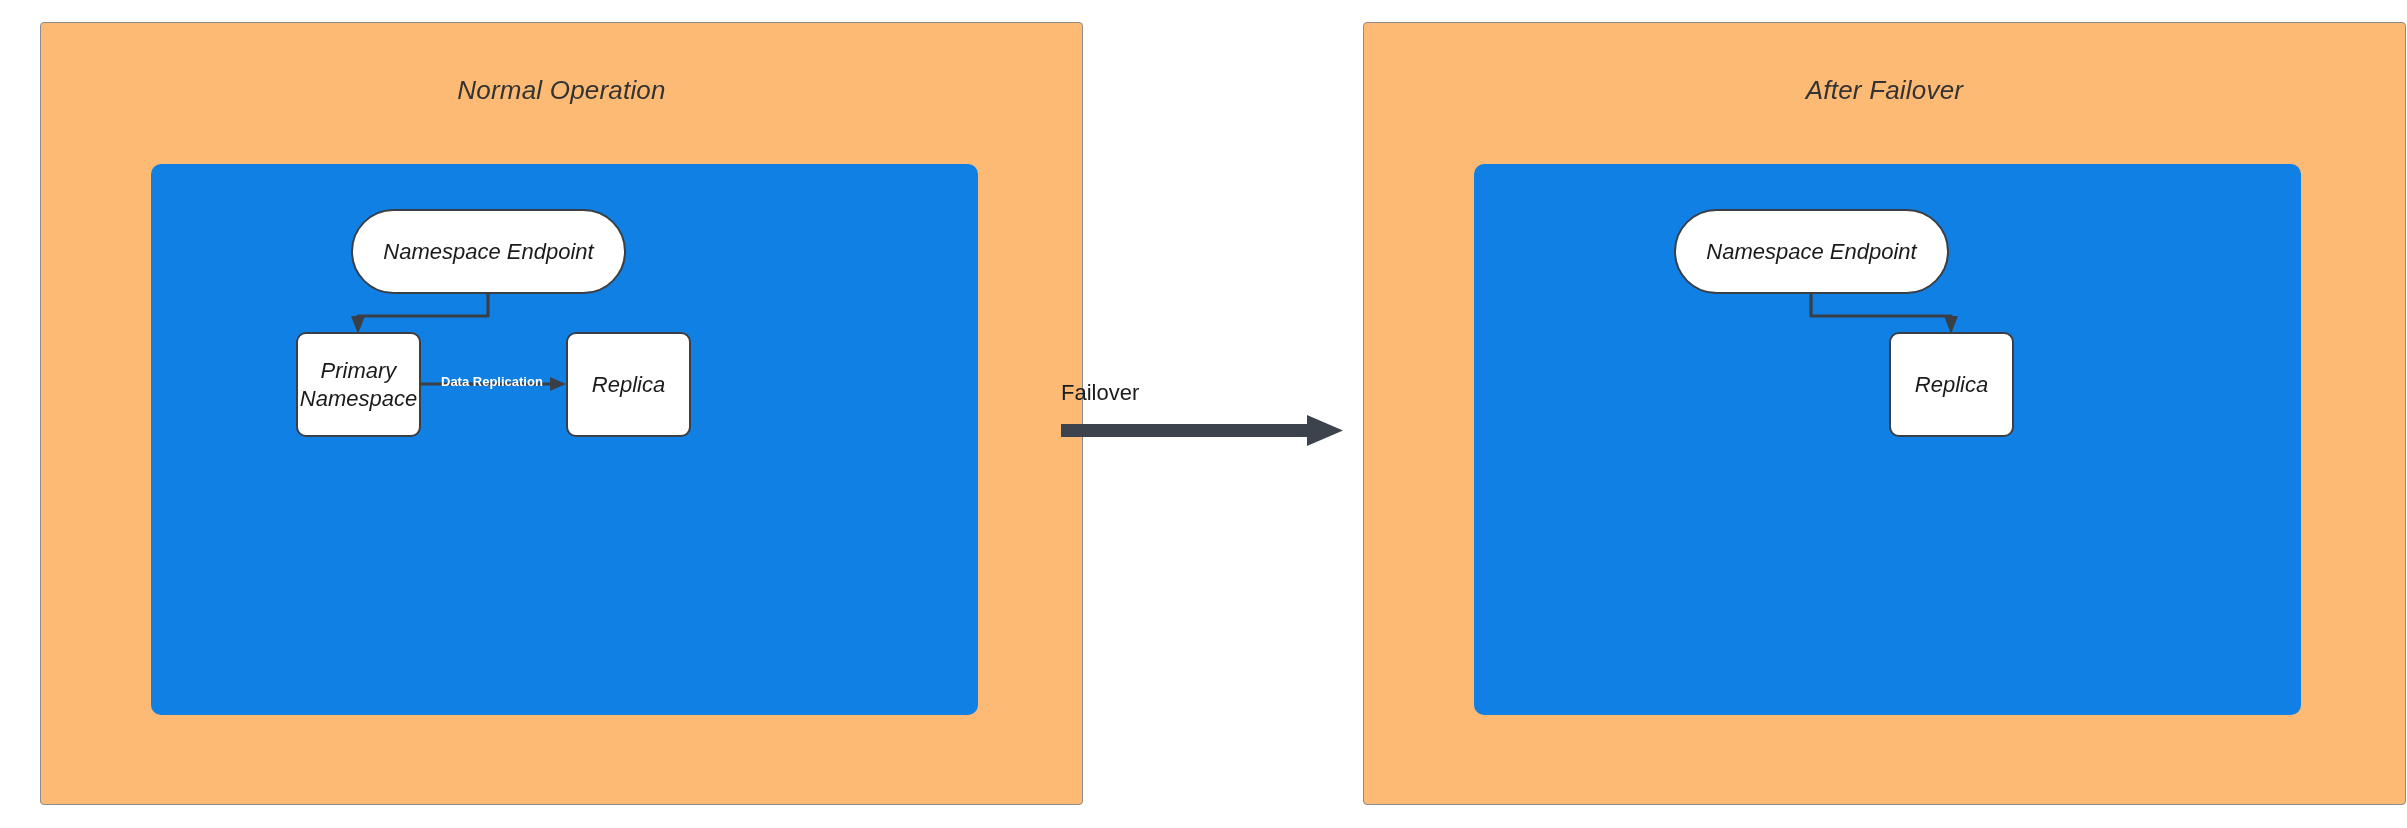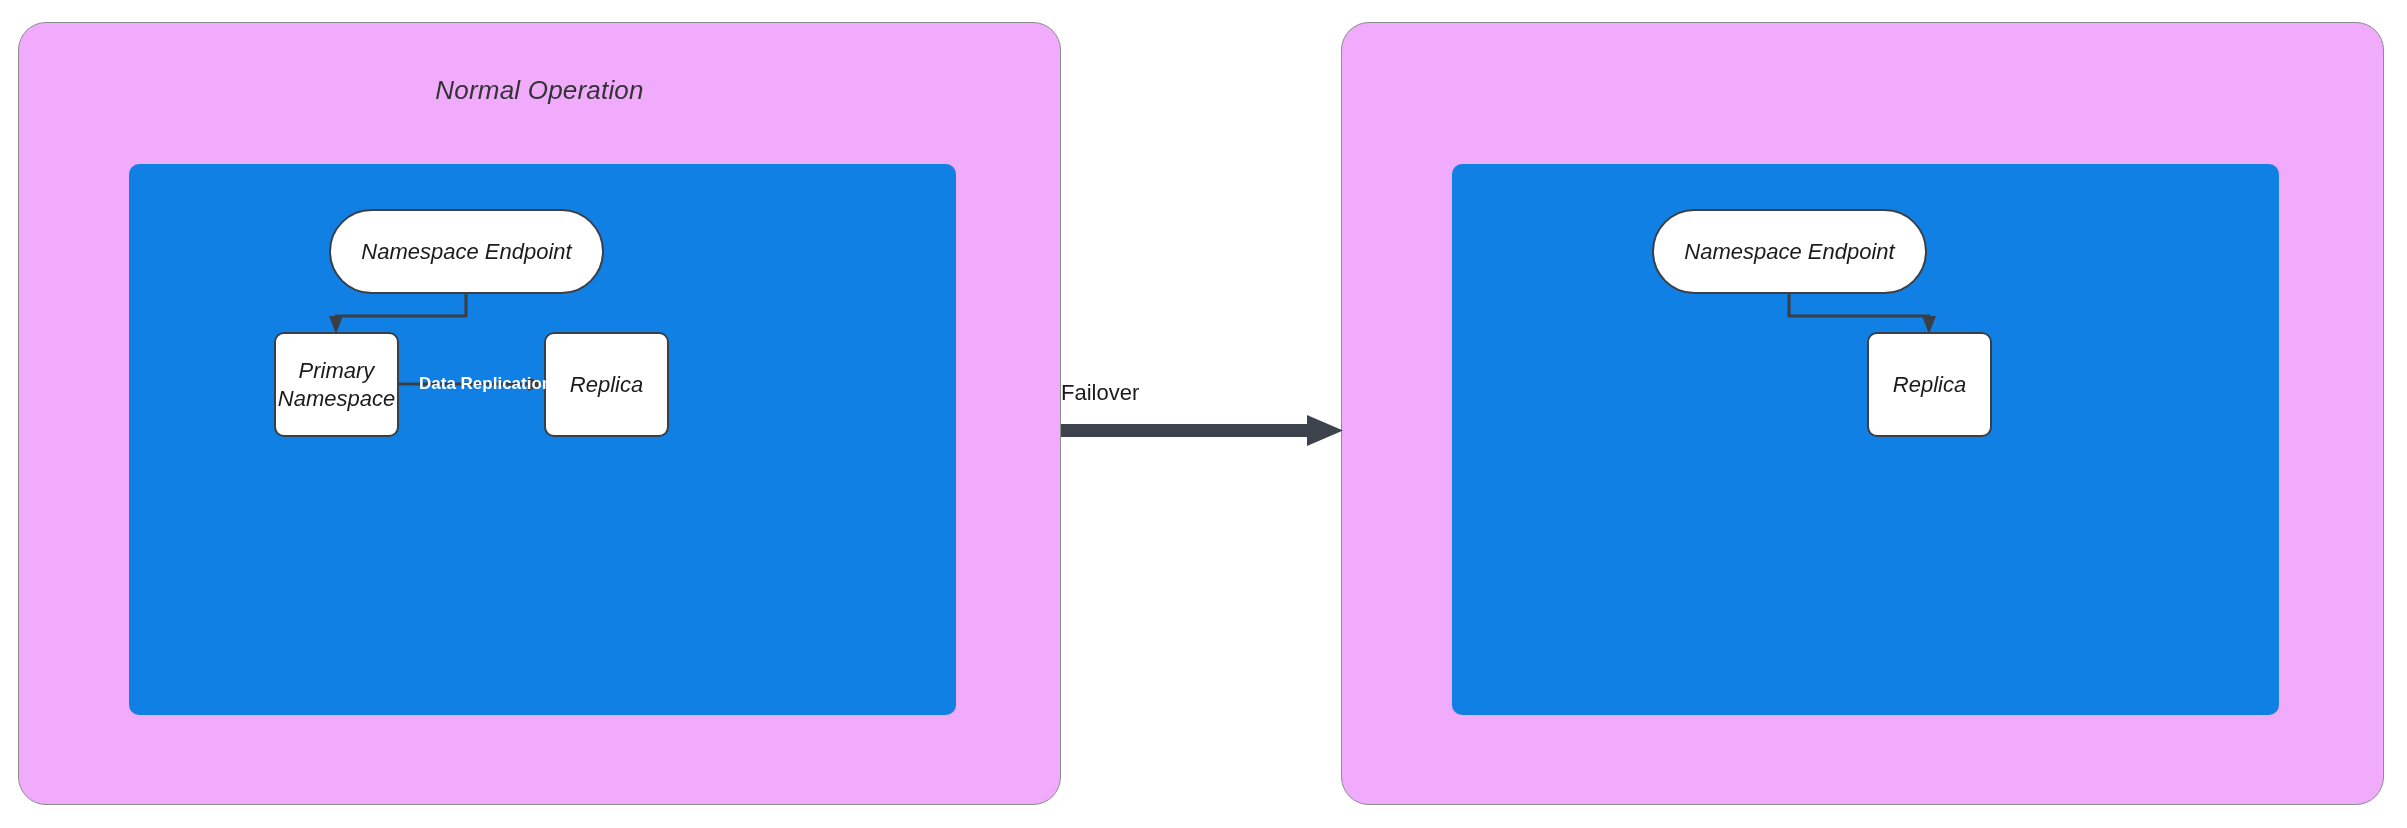--- a/index.html
+++ b/index.html
@@ -17,24 +17,25 @@
   #canvas {
     position: relative;
     width: 2407px;
     height: 828px;
     background: #ffffff;
   }
 
   
   .panel {
     position: absolute;
-    background: #f0abfc;
+    background: #fdba74;
     border: 1.5px solid #8c8c8c;
-    border-radius: 28px;
+    border-radius: 4px;
     box-sizing: border-box;
+    margin-left: 22px;
   }
   #panel-left  { left: 18px;   top: 22px; width: 1043px; height: 783px; }
   #panel-right { left: 1341px; top: 22px; width: 1043px; height: 783px; }
 
   .panel-title {
     position: absolute;
     top: 52px;
     left: 0;
     width: 100%;
     text-align: center;
@@ -107,21 +108,21 @@
     stroke: #3a3f46;
     stroke-width: 3.2;
     stroke-linecap: butt;
     stroke-linejoin: round;
   }
   .wire-head { fill: #3a3f46; }
 
   
   .edge-label {
     position: absolute;
-    font-size: 17px;
+    font-size: 13px;
     font-weight: bold;
     color: #ffffff;
     white-space: nowrap;
     z-index: 4;
   }
   #label-data-replication { left: 290px; top: 210px; }
 
   
   #failover-group {
     position: absolute;
@@ -190,20 +191,21 @@
 
   <div id="failover-group">
     <div id="failover-label">Failover</div>
     <svg id="failover-arrow-svg" viewBox="0 0 282 40">
       <rect class="thick-shaft" x="0" y="12" width="248" height="13"></rect>
       <polygon class="thick-head" points="282,18.5 246,3 246,34"></polygon>
     </svg>
   </div>
 
   <div class="panel" id="panel-right">
+    <div class="panel-title">After Failover</div>
 
     <div class="blue-zone" id="blue-right">
 
       <svg class="wire-layer" viewBox="0 0 827 551" preserveAspectRatio="none">
 
         <path class="wire" d="M 337 130 L 337 152 L 477 152 L 477 160"></path>
         <polygon class="wire-head" points="477,170 470,152 484,152"></polygon>
       </svg>
 
       <div class="node pill" id="node-endpoint-right">

